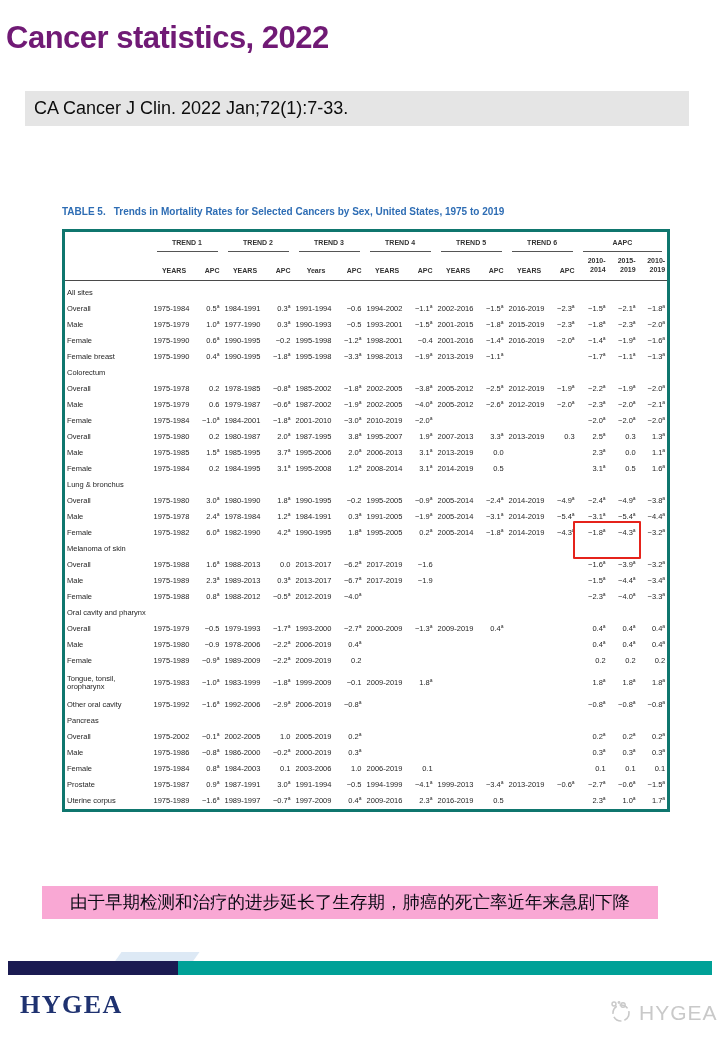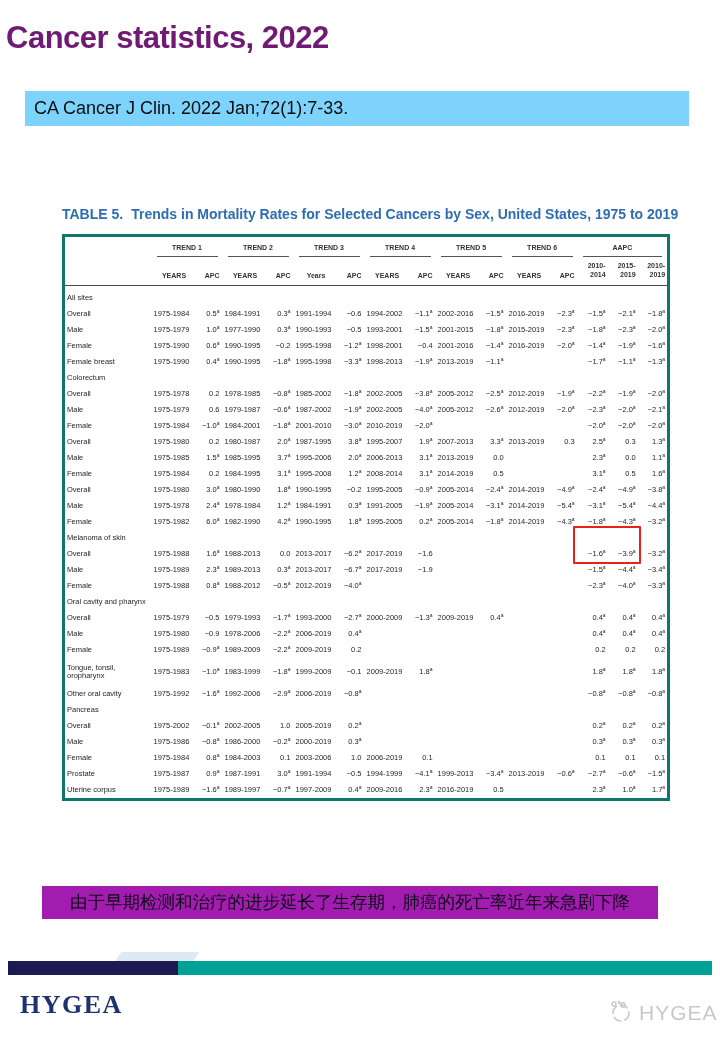--- a/index.html
+++ b/index.html
@@ -8,34 +8,34 @@
     font-family:"Liberation Sans",sans-serif;color:#111;overflow:hidden;
   }
   
   .slide-title{
     position:absolute;left:6px;top:20px;font-size:31px;font-weight:700;
     color:#701a75;letter-spacing:-0.5px;
   }
   
   .citation-bar{
     position:absolute;left:25px;top:91px;width:664px;height:35px;
-    background:#7dd3fc;
+    background:#e5e5e5;
   }
   .citation-text{
     position:absolute;left:9px;top:0;height:35px;line-height:35px;
     font-size:18px;color:#0d0d0d;
   }
   .pmid-text{
     position:absolute;left:472px;top:0;height:35px;line-height:35px;
     font-size:18px;color:#0d0d0d;
   }
   
   .table-block{position:absolute;left:62px;top:206px;width:607px;}
   .table-title{
-    font-size:14px;font-weight:700;color:#2e6db4;margin-bottom:12px;
+    font-size:10px;font-weight:700;color:#2e6db4;margin-bottom:12px;
     white-space:nowrap;
   }
   .table-title .tlabel{margin-right:8px;}
   .table-wrap{position:relative;}
   table.trends{
     width:606px;border-collapse:collapse;table-layout:fixed;
     border:3px solid #0f766e;font-size:7.5px;color:#262626;
   }
   table.trends th{
     font-size:7px;font-weight:700;color:#333;vertical-align:bottom;padding:0;
@@ -57,21 +57,21 @@
   td.apc{text-align:right;padding-right:3px;white-space:nowrap;}
   td.aapc{text-align:right;padding-right:2px;white-space:nowrap;}
   table.trends sup{font-size:5px;line-height:0;vertical-align:super;}
   .red-box{
     position:absolute;border:2px solid #e5231b;border-radius:1px;
     pointer-events:none;
   }
   
   .caption-bar{
     position:absolute;left:42px;top:886px;width:616px;height:33px;
-    background:#a21caf;text-align:center;line-height:33px;font-size:17.5px;
+    background:#f9a8d4;text-align:center;line-height:33px;font-size:17.5px;
     color:#0a0a14;white-space:nowrap;
   }
   
   .footer-wisp{
     position:absolute;left:118px;top:952px;width:78px;height:10px;
     background:#dde9f5;transform:skewX(-35deg);
   }
   .footer-bar-navy{position:absolute;left:8px;top:961px;width:170px;height:14px;background:#1b1b52;}
   .footer-bar-teal{position:absolute;left:178px;top:961px;width:534px;height:14px;background:#00a197;}
   .hygea-logo{
@@ -347,20 +347,23 @@
             <td class="apc">3.1<sup>a</sup></td>
             <td class="years">2014-2019</td>
             <td class="apc">0.5</td>
             <td class="years"></td>
             <td class="apc"></td>
             <td class="aapc">3.1<sup>a</sup></td>
             <td class="aapc">0.5</td>
             <td class="aapc">1.6<sup>a</sup></td>
           </tr>
           <tr>
+            <td class="rowlabel" colspan="16">Lung &amp; bronchus</td>
+          </tr>
+          <tr>
             <td class="rowlabel indent">Overall</td>
             <td class="years">1975-1980</td>
             <td class="apc">3.0<sup>a</sup></td>
             <td class="years">1980-1990</td>
             <td class="apc">1.8<sup>a</sup></td>
             <td class="years">1990-1995</td>
             <td class="apc">−0.2</td>
             <td class="years">1995-2005</td>
             <td class="apc">−0.9<sup>a</sup></td>
             <td class="years">2005-2014</td>

